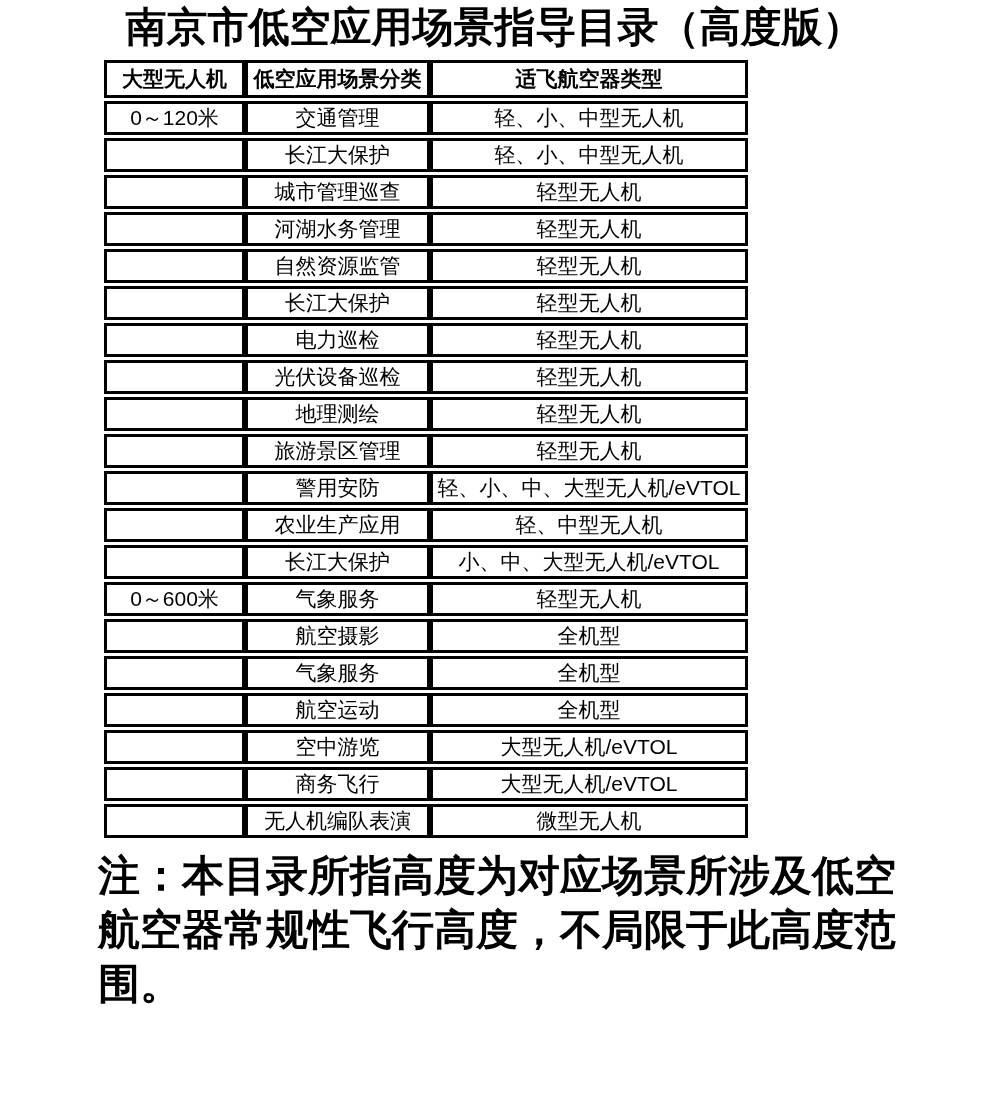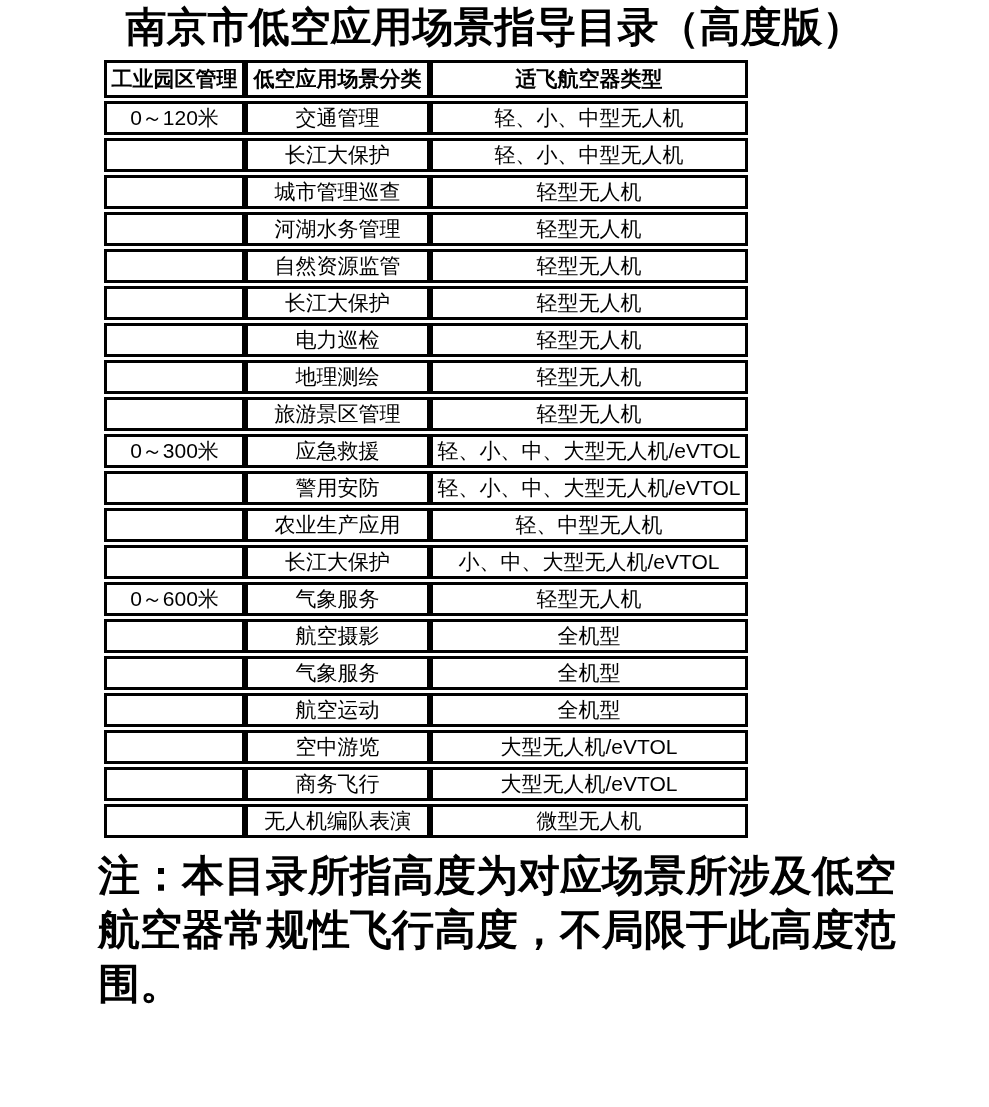--- a/index.html
+++ b/index.html
@@ -76,21 +76,21 @@
   <h1 class="title">南京市低空应用场景指导目录（高度版）</h1>
 
   <table class="catalog">
     <colgroup>
       <col class="col-height">
       <col class="col-scenario">
       <col class="col-aircraft">
     </colgroup>
     <thead>
       <tr>
-        <th>工业园区管理</th>
+        <th>大型无人机</th>
         <th>低空应用场景分类</th>
         <th>适飞航空器类型</th>
       </tr>
     </thead>
     <tbody id="table-body">
   <tr>
     <td>0～120米</td>
     <td>交通管理</td>
     <td>轻、小、中型无人机</td>
   </tr>
@@ -124,39 +124,39 @@
     <td>长江大保护</td>
     <td>轻型无人机</td>
   </tr>
 
   <tr>
     <td></td>
     <td>电力巡检</td>
     <td>轻型无人机</td>
   </tr>
 
+  <tr>
+    <td></td>
+    <td>光伏设备巡检</td>
+    <td>轻型无人机</td>
+  </tr>
 
   <tr>
     <td></td>
     <td>地理测绘</td>
     <td>轻型无人机</td>
   </tr>
 
   <tr>
     <td></td>
     <td>旅游景区管理</td>
     <td>轻型无人机</td>
   </tr>
 
 
-  <tr>
-    <td>0～300米</td>
-    <td>应急救援</td>
-    <td>轻、小、中、大型无人机/eVTOL</td>
-  </tr>
 
   <tr>
     <td></td>
     <td>警用安防</td>
     <td>轻、小、中、大型无人机/eVTOL</td>
   </tr>
 
   <tr>
     <td></td>
     <td>农业生产应用</td>

